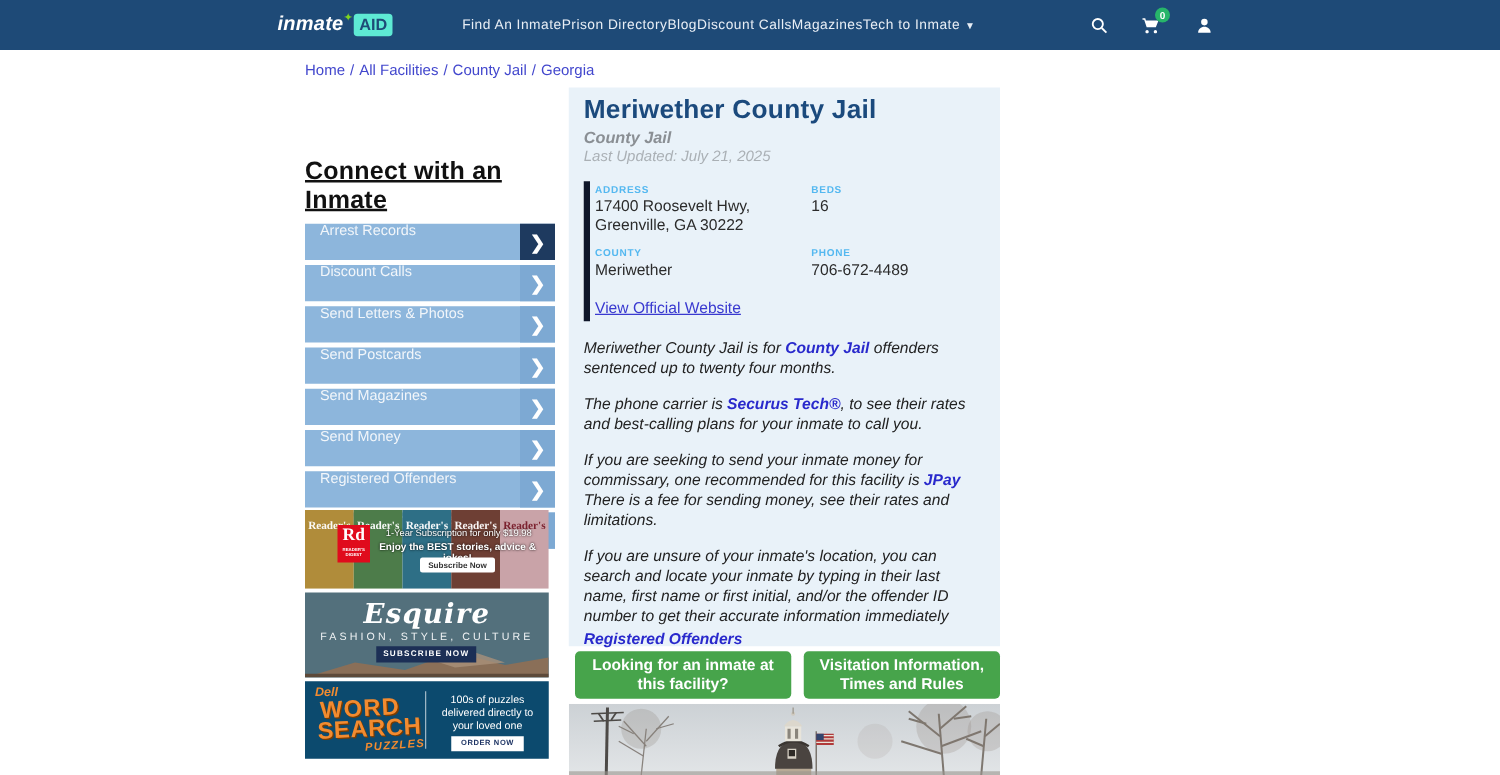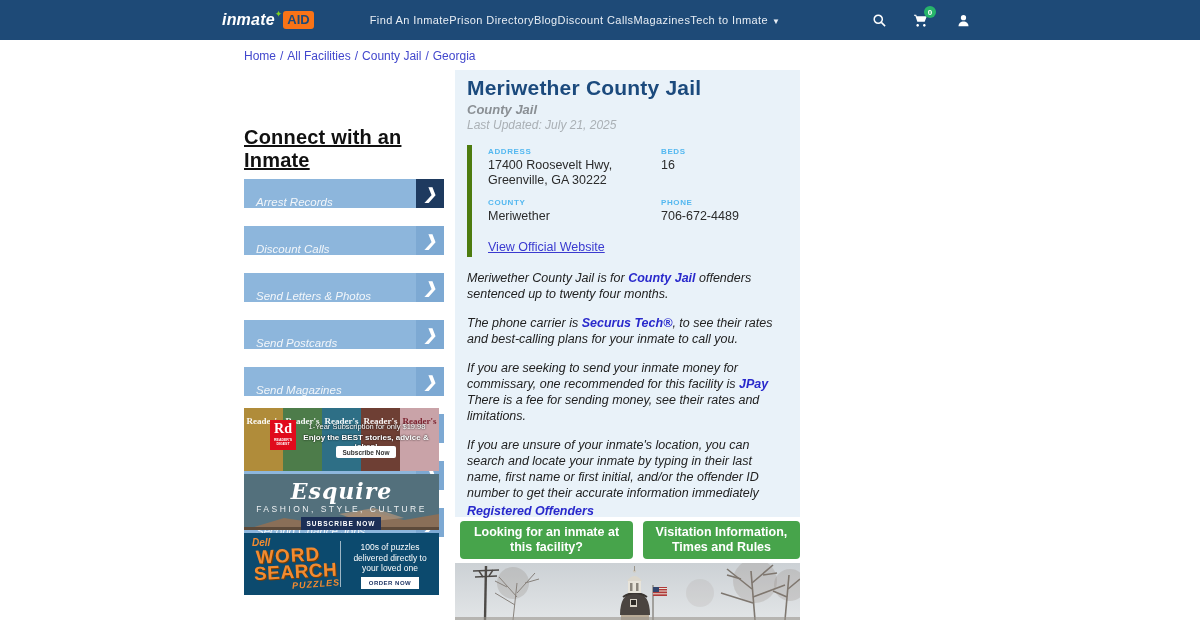--- a/index.html
+++ b/index.html
@@ -6,43 +6,43 @@
   html, body { width: 1200px; height: 620px; overflow: hidden; background: #ffffff;
     font-family: "Liberation Sans", sans-serif; }
 
   
   .navbar { position: absolute; left: 0; top: 0; width: 1200px; height: 40px;
     background: #1e4a77; display: flex; align-items: center; }
   .nav-inner { display: flex; align-items: center; width: 100%; padding: 0 228px 0 222px; }
   .logo { display: flex; align-items: center; position: relative; cursor: pointer; }
   .logo-part1 { color: #ffffff; font-weight: bold; font-size: 16px; letter-spacing: 0.2px; font-style: italic; }
   .logo-star { color: #7ed321; font-size: 9px; position: relative; top: -6px; left: 0px; }
-  .logo-badge { background: #f97316; color: #1e4a77; font-weight: bold; font-size: 13px;
+  .logo-badge { background: #5eead4; color: #1e4a77; font-weight: bold; font-size: 13px;
     padding: 1px 4px 2px 4px; border-radius: 3px; margin-left: 1px; }
   .nav-links { display: flex; align-items: center; margin-left: 56px; }
   .nav-link { color: #e8eef5; font-size: 11px; letter-spacing: 0.4px; cursor: pointer; white-space: nowrap; }
   .nav-caret { font-size: 8px; margin-left: 4px; }
   .nav-icons { display: flex; align-items: center; gap: 24px; margin-left: auto; }
   .nav-icon { position: relative; cursor: pointer; width: 18px; height: 18px;
     display: flex; align-items: center; justify-content: center; }
   .cart-badge { position: absolute; top: -5px; right: -6px; background: #27b56a; color: #fff;
     width: 12px; height: 12px; border-radius: 50%; font-size: 8px; font-weight: bold;
     display: flex; align-items: center; justify-content: center; }
 
   
   .breadcrumb { position: absolute; left: 244px; top: 49px; font-size: 12px; color: #4247cd; }
   .breadcrumb a { color: #4247cd; text-decoration: none; cursor: pointer; }
   .crumb-sep { margin: 0 4px; }
 
   
   .sidebar { position: absolute; left: 244px; top: 126px; width: 200px; }
   .sidebar-heading { font-size: 20px; font-weight: bold; color: #111;
     text-decoration: underline; margin-bottom: 7px; letter-spacing: 0.2px; }
-  .side-btn { height: 29px; margin-bottom: 18px; background: #8db6dc; display: flex;
-    align-items: flex-end; cursor: pointer; position: relative; font-style: italic; }
+  .side-btn { height: 29px; margin-bottom: 4px; background: #8db6dc; display: flex;
+    align-items: flex-start; cursor: pointer; position: relative; }
   .side-btn-label { color: #f2f6fa; font-size: 11.5px; padding-left: 12px; }
   .side-btn-chev { position: absolute; right: 0; top: 0; width: 28px; height: 29px;
     background: #7da9d3; display: flex; align-items: center; justify-content: center;
     color: #ffffff; font-size: 15px; font-weight: bold; }
   .side-btn.active .side-btn-chev { background: #1e3a5f; }
 
   
   .ads { position: absolute; left: 244px; top: 408px; width: 195px; }
   .ad { position: relative; width: 195px; overflow: hidden; cursor: pointer; }
   .ad-rd { height: 63px; margin-bottom: 3px; display: flex; }
@@ -57,21 +57,21 @@
     background: #e00b1c; color: #fff; text-align: center; }
   .rd-logo .rd-mark { font-family: "Liberation Serif", serif; font-weight: bold; font-size: 14px; line-height: 18px; }
   .rd-logo .rd-sub { font-size: 3.5px; font-weight: bold; line-height: 4px; }
   .rd-line1 { position: absolute; left: 58px; top: 14px; width: 130px; text-align: center;
     color: #fff; font-size: 7.5px; text-shadow: 0 0 2px #000; }
   .rd-line2 { position: absolute; left: 52px; top: 25px; width: 140px; text-align: center;
     color: #fff; font-weight: bold; font-size: 8px; text-shadow: 0 0 2px #000; }
   .rd-btn { position: absolute; left: 92px; top: 38px; width: 60px; height: 12px;
     background: #ffffff; border-radius: 2px; color: #333; font-size: 6.5px; font-weight: bold;
     display: flex; align-items: center; justify-content: center; }
-  .ad-esq { height: 56px; margin-bottom: 3px; background: #53707c; padding-left: 48px; }
+  .ad-esq { height: 68px; margin-bottom: 3px; background: #53707c; padding-left: 48px; }
   .esq-mtn { position: absolute; bottom: 0; left: 0; width: 100%; height: 26px; }
   .esq-title { position: absolute; top: 4px; left: 0; width: 100%; text-align: center;
     color: #fff; font-family: "DejaVu Serif", serif; font-style: italic; font-weight: bold;
     font-size: 22px; letter-spacing: 1px; }
   .esq-sub { position: absolute; top: 30px; left: 0; width: 100%; text-align: center;
     color: #eef1f3; font-size: 8.5px; letter-spacing: 2.5px; }
   .esq-btn { position: absolute; left: 57px; top: 43px; width: 80px; height: 13px;
     background: #1c2f56; color: #fff; font-size: 6.5px; font-weight: bold; letter-spacing: 1px;
     display: flex; align-items: center; justify-content: center; }
   .ad-ws { height: 62px; background: #0c4a6e; }
@@ -93,21 +93,21 @@
     background: #fff; color: #1e3464; font-size: 6px; font-weight: bold; letter-spacing: 0.5px;
     display: flex; align-items: center; justify-content: center; }
 
   
   .panel { position: absolute; left: 455px; top: 70px; width: 345px; height: 447px;
     background: #e9f2f9; padding: 6px 12px 10px 12px; }
   .facility-title { color: #1b4a7d; font-size: 21px; font-weight: bold; letter-spacing: 0.2px; }
   .facility-subtitle { color: #8a8f94; font-size: 13px; font-weight: bold; font-style: italic; margin-top: 2px; }
   .facility-updated { color: #aab0b5; font-size: 12px; font-style: italic; margin-top: 1px; }
 
-  .info-block { margin-top: 13px; border-left: 5px solid #4d7c0f; padding: 2px 0 2px 16px;
+  .info-block { margin-top: 13px; border-left: 5px solid #0f172a; padding: 2px 0 2px 4px;
     display: grid; grid-template-columns: 173px 1fr; row-gap: 10px; }
   .info-label { color: #54b8f0; font-size: 8px; font-weight: bold; letter-spacing: 0.6px; }
   .info-value { color: #2b2b2b; font-size: 12.5px; line-height: 15px; margin-top: 2px; }
   .site-link { grid-column: 1 / 3; margin-top: 3px; }
   .site-link a { color: #3a3ad0; font-size: 12.5px; text-decoration: underline; cursor: pointer; }
 
   .body-text { margin-top: 6px; }
   .body-text p { margin-top: 13px; font-style: italic; font-size: 12.5px; line-height: 16px; color: #222; }
   .body-text a { color: #2929cc; font-weight: bold; text-decoration: none; cursor: pointer; }
   .p5-link { display: block; margin-top: 2px; }

